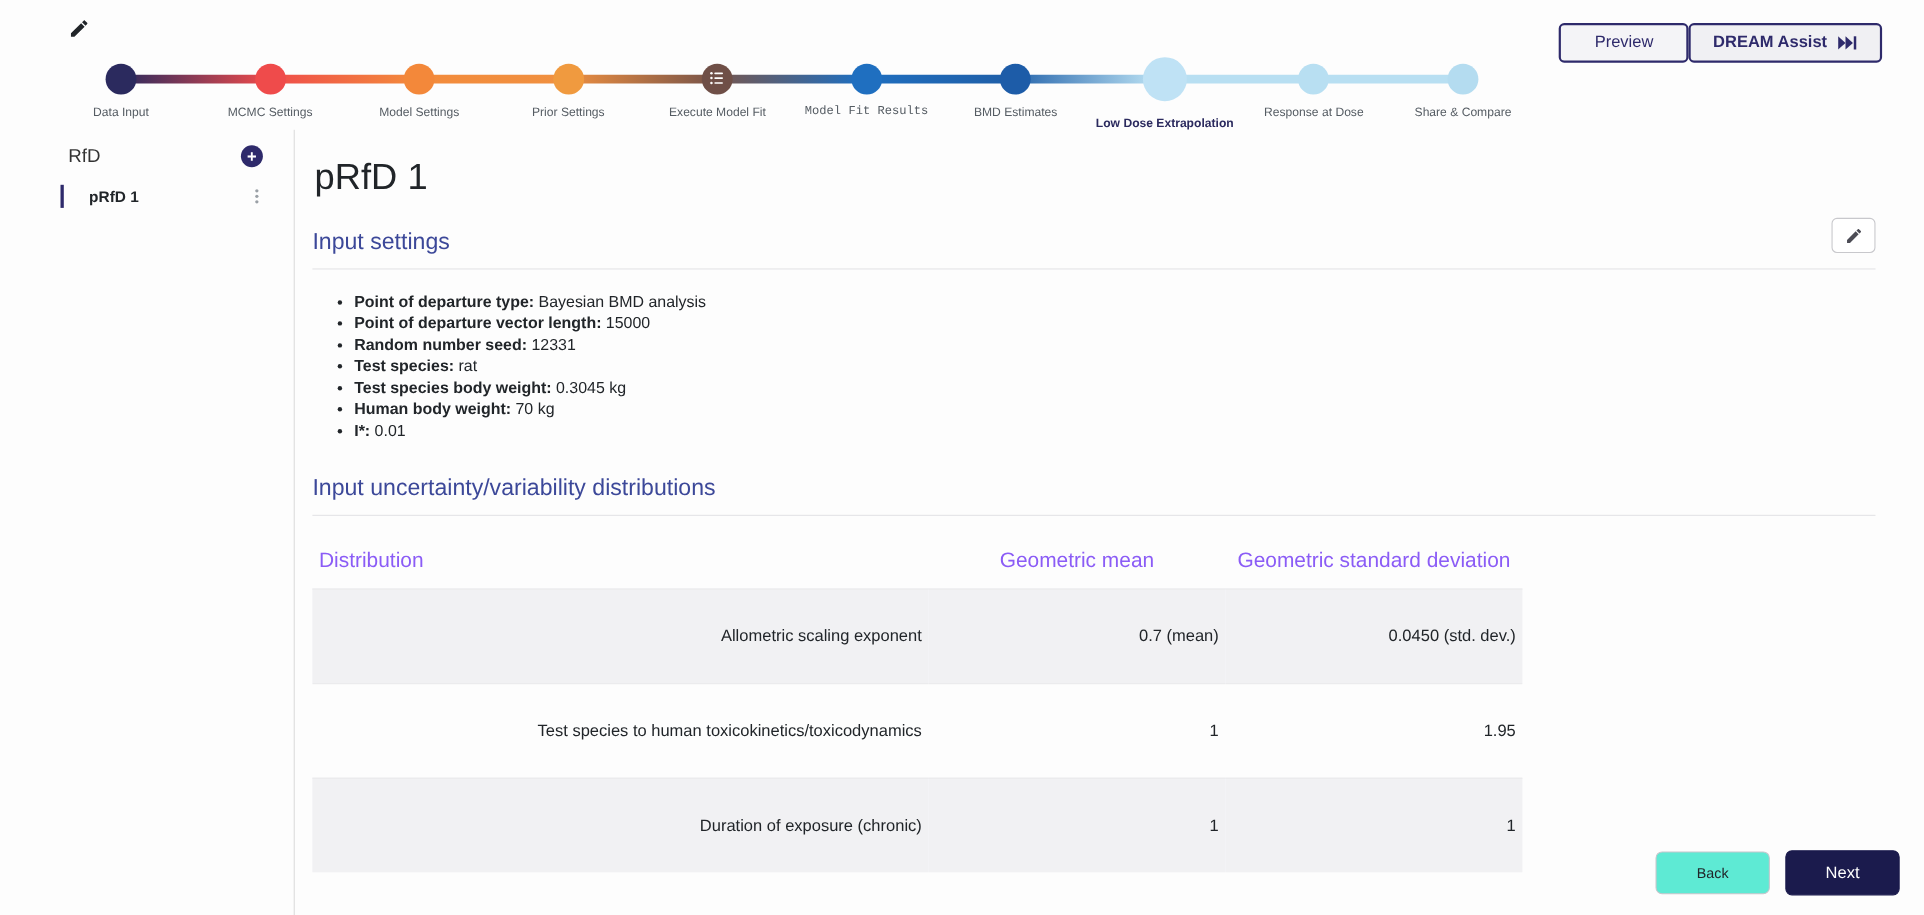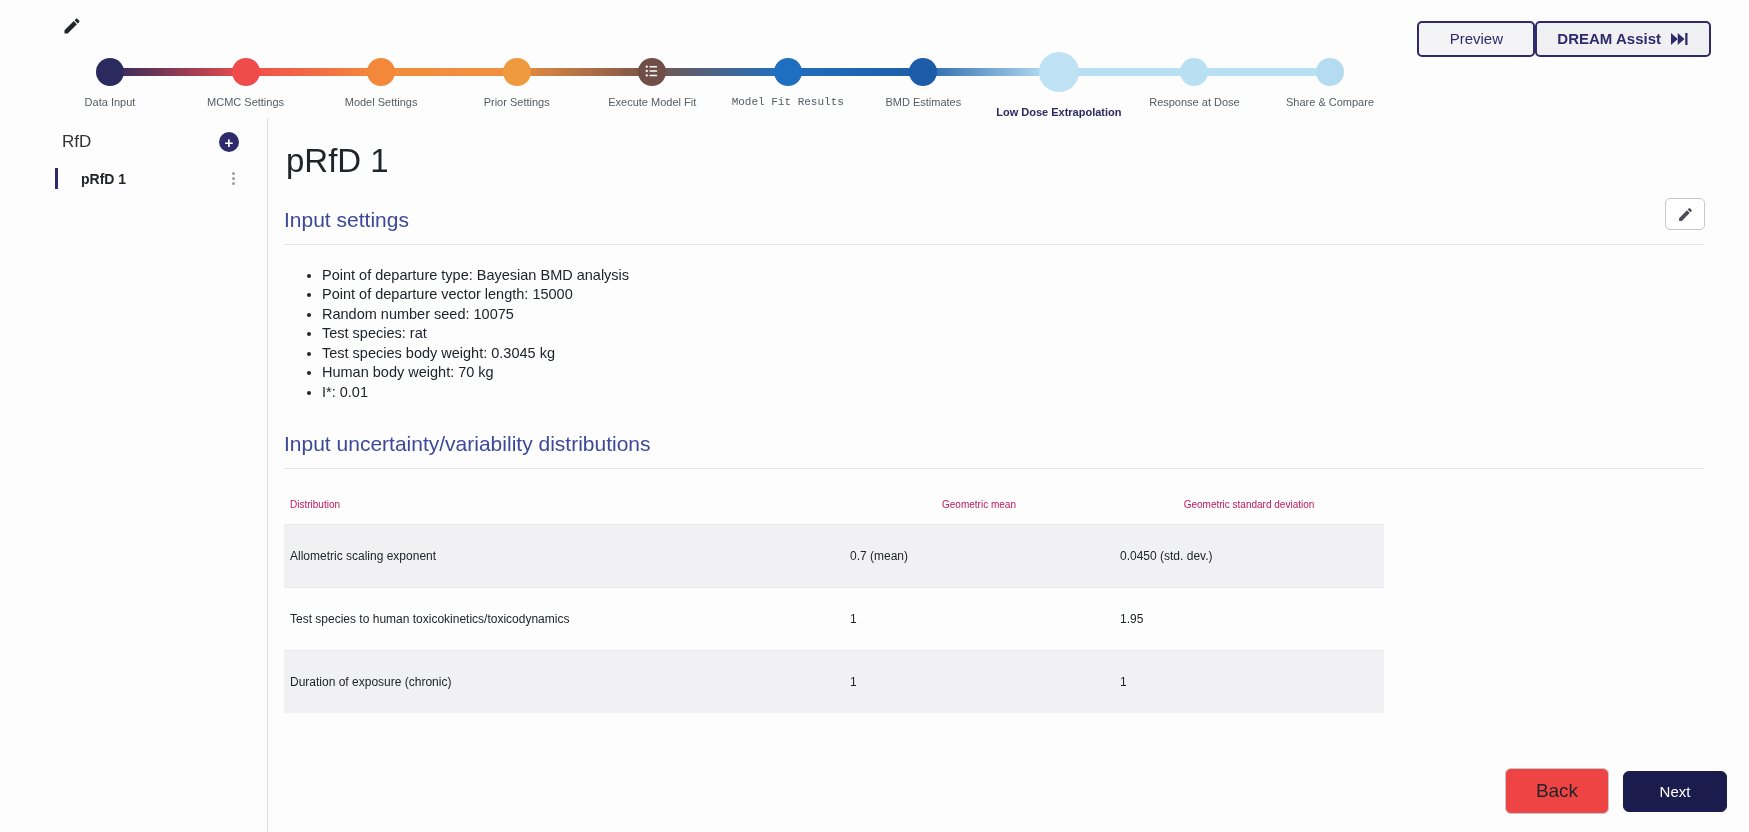--- a/index.html
+++ b/index.html
@@ -113,43 +113,43 @@
     margin-bottom: 20px;
   }
   .edit-fab {
     position: absolute; right: 44px; top: 80px;
     width: 40px; height: 32px; border: 1px solid #c8c8cc; border-radius: 5px;
     background: #fff; display:flex; align-items:center; justify-content:center; cursor:pointer;
   }
 
   ul.settings { margin: 0 0 30px 0; padding-left: 38px; }
   ul.settings li { font-size: 14.5px; line-height: 18.5px; margin-bottom: 0px; color:#212529; padding: .5px 0;}
-  ul.settings li b { font-weight: normal; }
+  ul.settings li b { font-weight: bold; }
 
   table.dist { width: 1100px; border-collapse: collapse; margin-top: 8px; }
   table.dist th {
-    font-size: 10px; font-weight: 400; color: #be185d; text-align: left;
+    font-size: 19px; font-weight: 400; color: #8b5cf6; text-align: left;
     padding: 10px 6px 14px 6px; border-bottom: 0;
   }
   table.dist th.c { text-align: center; }
   table.dist td {
-    font-size: 12px; color: #212529; text-align: left;
-    padding: 24px 6px; border-top: 1px solid #e9e9ec;
+    font-size: 15px; color: #212529; text-align: right;
+    padding: 34px 6px; border-top: 1px solid #e9e9ec;
   }
   table.dist tr.alt td { background: #f1f1f3; }
   table.dist col.c1 { width: 560px; }
   table.dist col.c2 { width: 270px; }
   table.dist col.c3 { width: 270px; }
 
   
   .footer-actions {
     position: absolute; right: 22px; bottom: 18px; display:flex; gap: 14px; align-items:center;
   }
   .btn-back {
-    background:#ef4444; border:1px solid #c6c6cc; color:#212529; font-size:19px;
+    background:#5eead4; border:1px solid #c6c6cc; color:#212529; font-size:13px;
     width: 104px; padding: 11px 0; border-radius: 6px; cursor:pointer; text-align:center;
     font-family:"Liberation Sans", sans-serif;
   }
   .btn-next {
     background:#1b1b4d; border:1px solid #1b1b4d; color:#fff; font-size:15px; font-weight:500;
     width: 104px; padding: 11px 0; border-radius: 6px; cursor:pointer; text-align:center;
     font-family:"Liberation Sans", sans-serif;
   }
 </style>
 </head>
@@ -264,21 +264,21 @@
         </svg>
       </div>
 
       <div class="page-title">pRfD 1</div>
 
       <div class="section-head">Input settings</div>
 
       <ul class="settings" id="settings-host">
           <li><b>Point of departure type:</b><span> Bayesian BMD analysis</span></li>
           <li><b>Point of departure vector length:</b><span> 15000</span></li>
-          <li><b>Random number seed:</b><span> 10075</span></li>
+          <li><b>Random number seed:</b><span> 12331</span></li>
           <li><b>Test species:</b><span> rat</span></li>
           <li><b>Test species body weight:</b><span> 0.3045 kg</span></li>
           <li><b>Human body weight:</b><span> 70 kg</span></li>
           <li><b>I*:</b><span> 0.01</span></li>
         </ul>
 
       <div class="section-head">Input uncertainty/variability distributions</div>
 
       <table class="dist">
         <colgroup>

